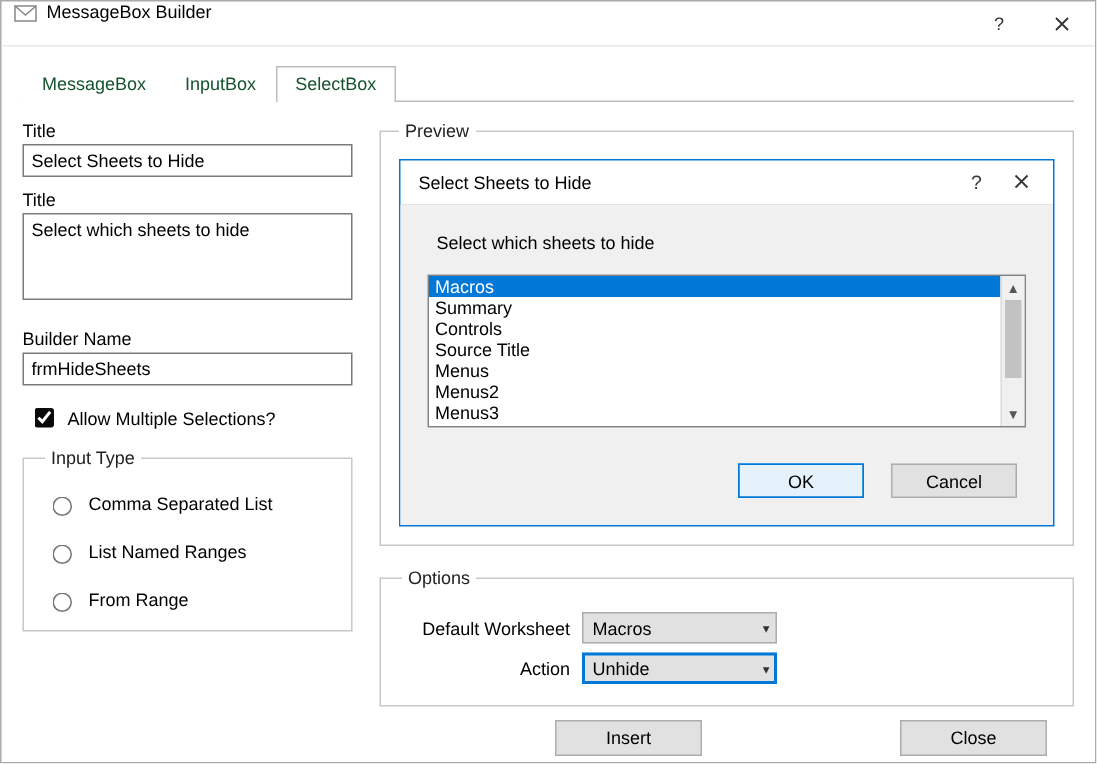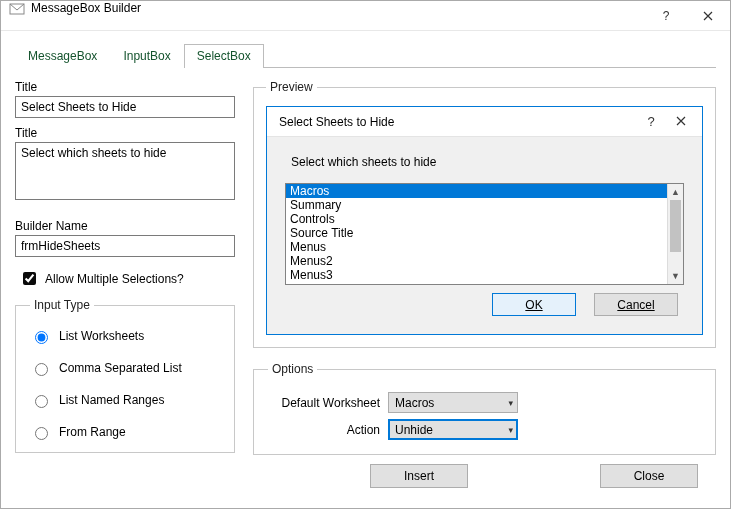--- a/index.html
+++ b/index.html
@@ -38,21 +38,21 @@
   .dlg-title .b { width:30px; text-align:center; font-size:13px; color:#333;}
   .dlg-body { background:#f0f0f0; padding: 14px 18px 14px 18px; }
   .dlg-text { font-size:12px; margin: 4px 0 14px 6px; }
   .listbox { border:1px solid #828282; background:#fff; height:102px; position:relative; overflow:hidden;}
   .listbox .items { position:absolute; left:0; top:0; right:16px; }
   .listbox .item { padding: 0 4px; font-size:12px; line-height:14px; white-space:nowrap; }
   .listbox .item.selected { background:#0078d7; color:#fff; }
   .listbox .scrollbar { position:absolute; right:0; top:0; bottom:0; width:16px; background:#f0f0f0; border-left:1px solid #dcdcdc;}
   .listbox .scrollbar .arrow { height:16px; display:flex; align-items:center; justify-content:center; font-size:9px; color:#555;}
   .listbox .scrollbar .thumb { position:absolute; left:2px; right:2px; top:16px; height:52px; background:#c2c2c2;}
-  .dlg-buttons { display:flex; justify-content:flex-end; gap:18px; padding: 8px 6px 4px 0; text-decoration: underline;}
+  .dlg-buttons { display:flex; justify-content:flex-end; gap:18px; padding: 24px 6px 4px 0;}
   .btn-std { width:84px; height:23px; border:1px solid #adadad; background:#e1e1e1; font-size:12px; display:flex; align-items:center; justify-content:center;}
   .btn-focus { border:1px solid #0078d7; outline:1px solid #0078d7; outline-offset:-1px; background:#e5f1fb;}
   fieldset.options { padding: 10px 14px 14px 14px; }
   .opt-row { display:flex; align-items:center; margin-top:6px; }
   .opt-row .lbl { width: 120px; text-align:right; padding-right:8px; font-size:12px;}
   .combo { width: 130px; height:21px; border:1px solid #adadad; background:#e1e1e1; display:flex; align-items:center; padding:0 4px 0 6px; font-size:12px; position:relative;}
   .combo .arrow { margin-left:auto; font-size:9px; color:#333;}
   .combo.open { border:2px solid #0078d7; padding:0 3px 0 5px; height:21px;}
   .footer { display:flex; justify-content:flex-start; gap:140px; padding: 0 18px 0 0; margin-top:auto; height:42px; align-items:center;}
   .footer-inner { display:flex; gap: 0; width:100%; justify-content:flex-end;}
@@ -103,24 +103,20 @@
           <label class="field-label">Builder Name</label>
           <input type="text" class="txt" value="frmHideSheets" style="">
         </div>
         <div class="checkbox-row">
           <input type="checkbox" checked="" style="">
           <span>Allow Multiple Selections?</span>
         </div>
         <fieldset class="input-type">
           <legend>Input Type</legend>
           <div class="radio-col">
-            <label class="radio-row">
-              <input type="radio" name="itype" checked="" style="">
-              <span>List Worksheets</span>
-            </label>
             <label class="radio-row">
               <input type="radio" name="itype" style="">
               <span>Comma Separated List</span>
             </label>
             <label class="radio-row">
               <input type="radio" name="itype" style="">
               <span>List Named Ranges</span>
             </label>
             <label class="radio-row">
               <input type="radio" name="itype" style="">

